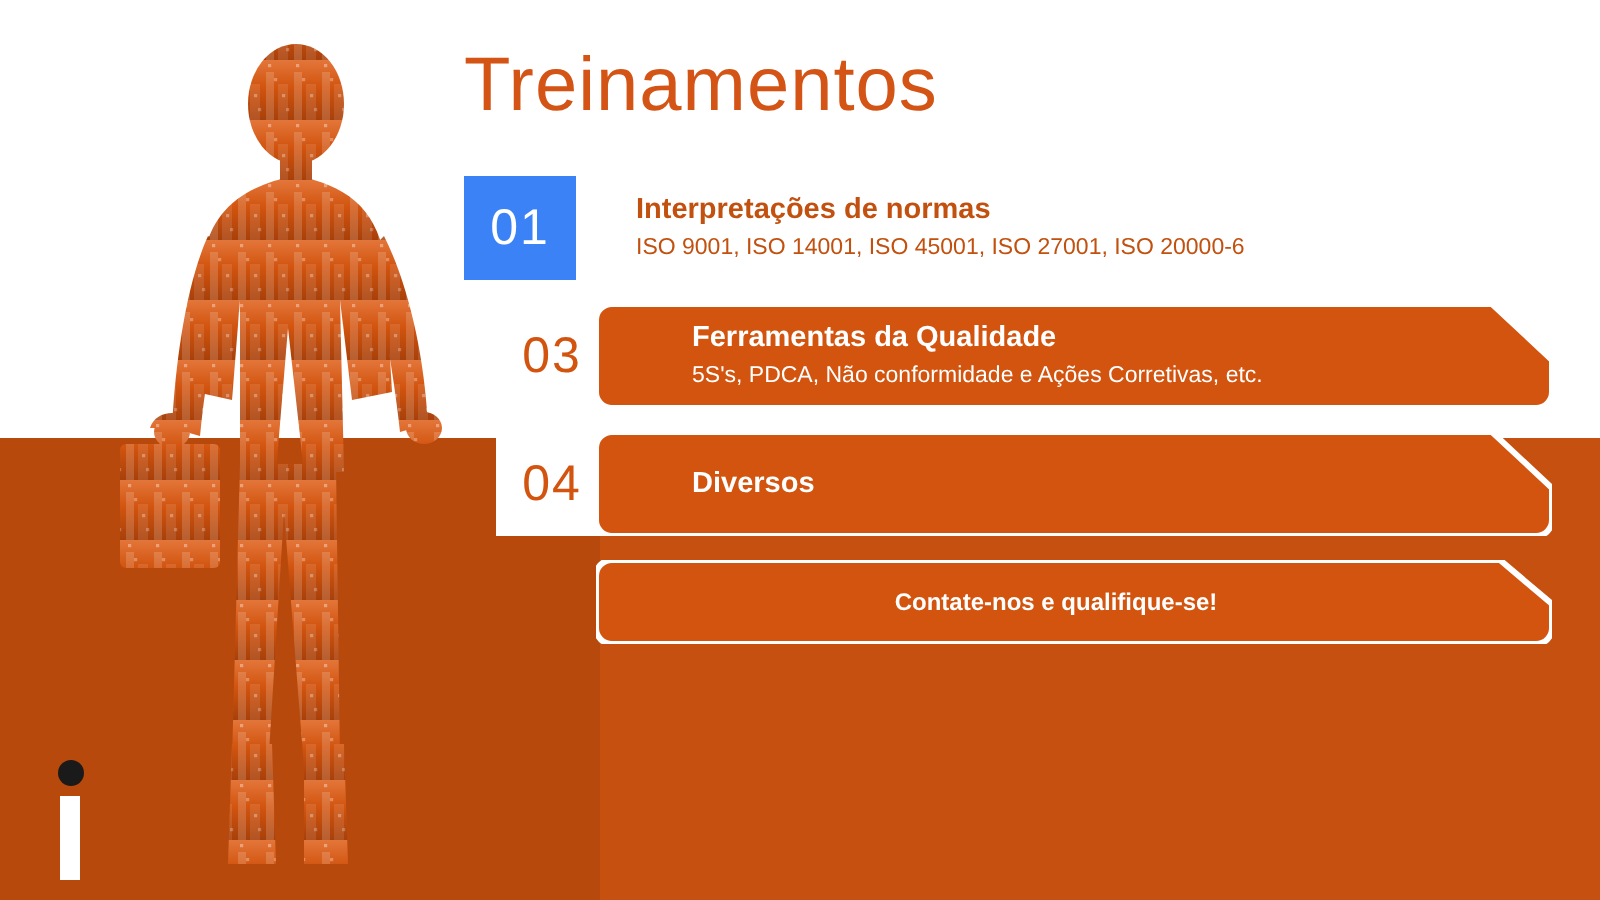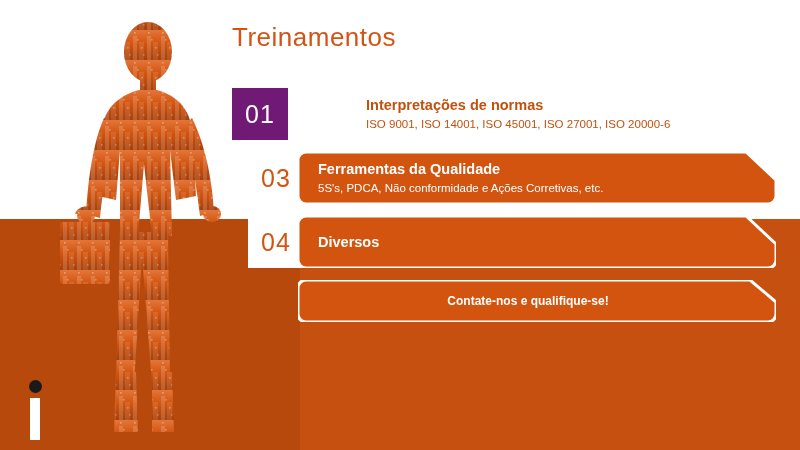--- a/index.html
+++ b/index.html
@@ -73,21 +73,21 @@
     top: 18px;
     width: 10px;
     height: 42px;
     background: #ffffff;
   }
   
   .title {
     position: absolute;
     left: 232px;
     top: 22px;
-    font-size: 26px;
+    font-size: 38px;
     color: #d35415;
     font-weight: normal;
     letter-spacing: 0.5px;
   }
   
   .rows {
     position: absolute;
     left: 232px;
     top: 88px;
     width: 545px;
@@ -96,21 +96,21 @@
     position: relative;
     height: 52px;
     margin-bottom: 12px;
   }
   .num-box {
     position: absolute;
     left: 0;
     top: 0;
     width: 56px;
     height: 52px;
-    background: #701a75;
+    background: #3b82f6;
     color: #ffffff;
     font-size: 25px;
     display: flex;
     align-items: center;
     justify-content: center;
     letter-spacing: 1px;
   }
   .num-box.white {
     background: #ffffff;
     color: #d2540f;
@@ -143,22 +143,22 @@
   .bar-title {
     font-size: 14.5px;
     font-weight: bold;
     line-height: 1.25;
   }
   .bar-sub {
     font-size: 11.5px;
     line-height: 1.3;
     margin-top: 2px;
   }
-  .t-orange { color: #c2510f; margin-left: 48px; }
-  .t-white { color: #ffffff; }
+  .t-orange { color: #c2510f; }
+  .t-white { color: #ffffff; margin-left: 28px; }
   
   .cta {
     position: relative;
     height: 42px;
     margin-top: 8px;
   }
   .cta-wrap {
     position: absolute;
     left: 66px;
     top: 0;

